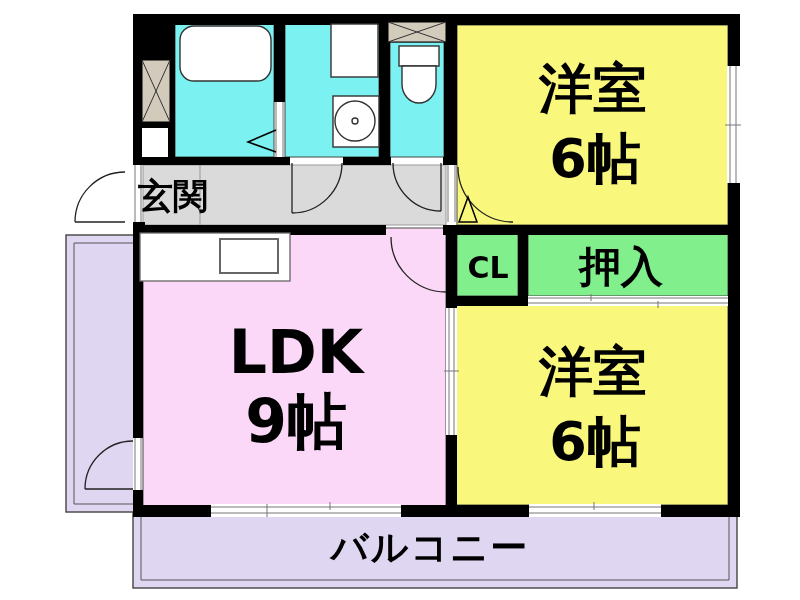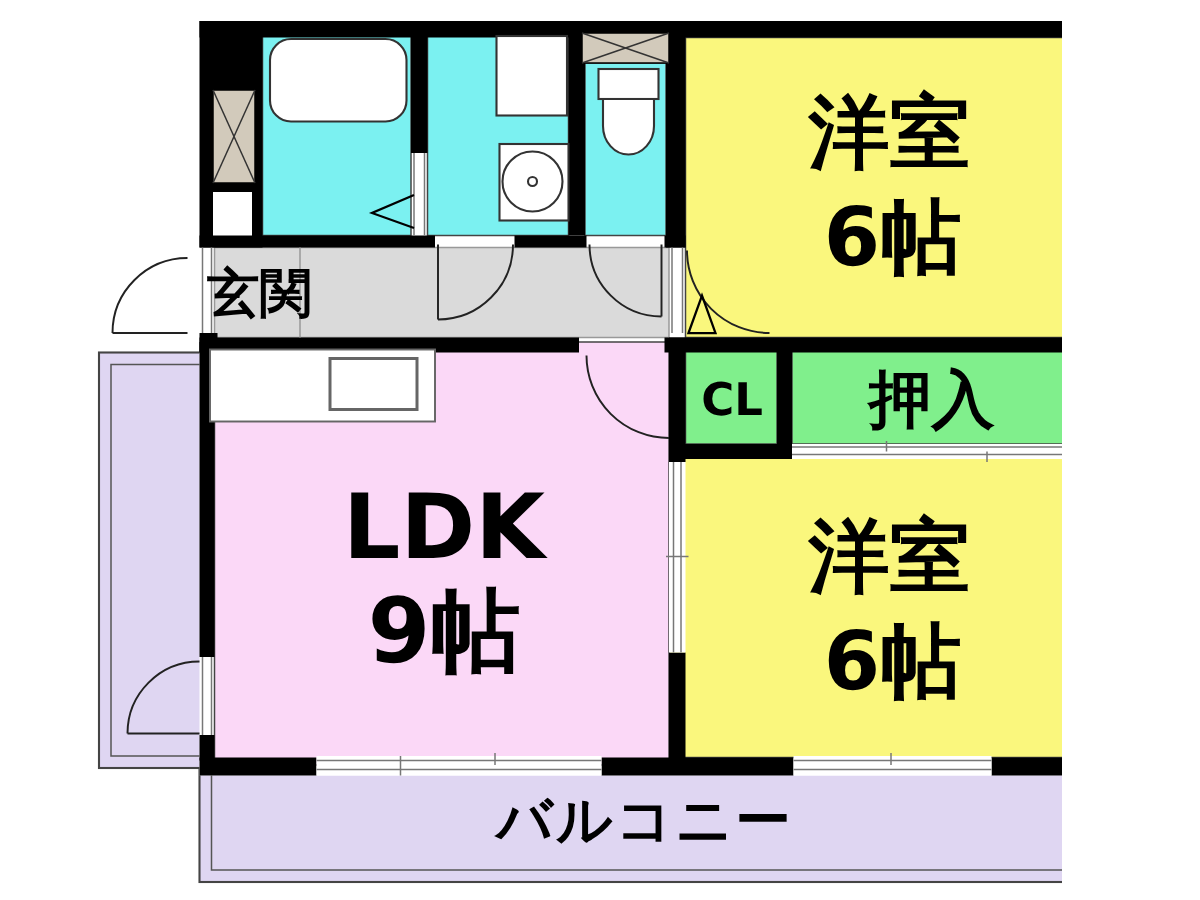--- a/index.html
+++ b/index.html
@@ -1,16 +1,16 @@
 <!DOCTYPE html>
 <html><head>
 <meta charset="utf-8">
 <style>
   html,body{margin:0;padding:0;background:#fff;}
-  .stage{position:relative;width:708px;height:600px;background:#ffffff;overflow:hidden;}
+  .stage{position:relative;width:800px;height:600px;background:#ffffff;overflow:hidden;}
   svg{display:block;}
   text{font-family:"DejaVu Sans","Liberation Sans",sans-serif;font-weight:bold;fill:#000;}
   .lbl-big{font-size:54px;}
   .lbl-ldk{font-size:60px;}
   .lbl-mid{font-size:42px;}
   .lbl-cl{font-size:30px;}
   .lbl-genkan{font-size:35px;}
   .lbl-balcony{font-size:37px;letter-spacing:2px;}
   .wall{fill:#000;}
   .thin{stroke:#555;stroke-width:1;fill:none;}

